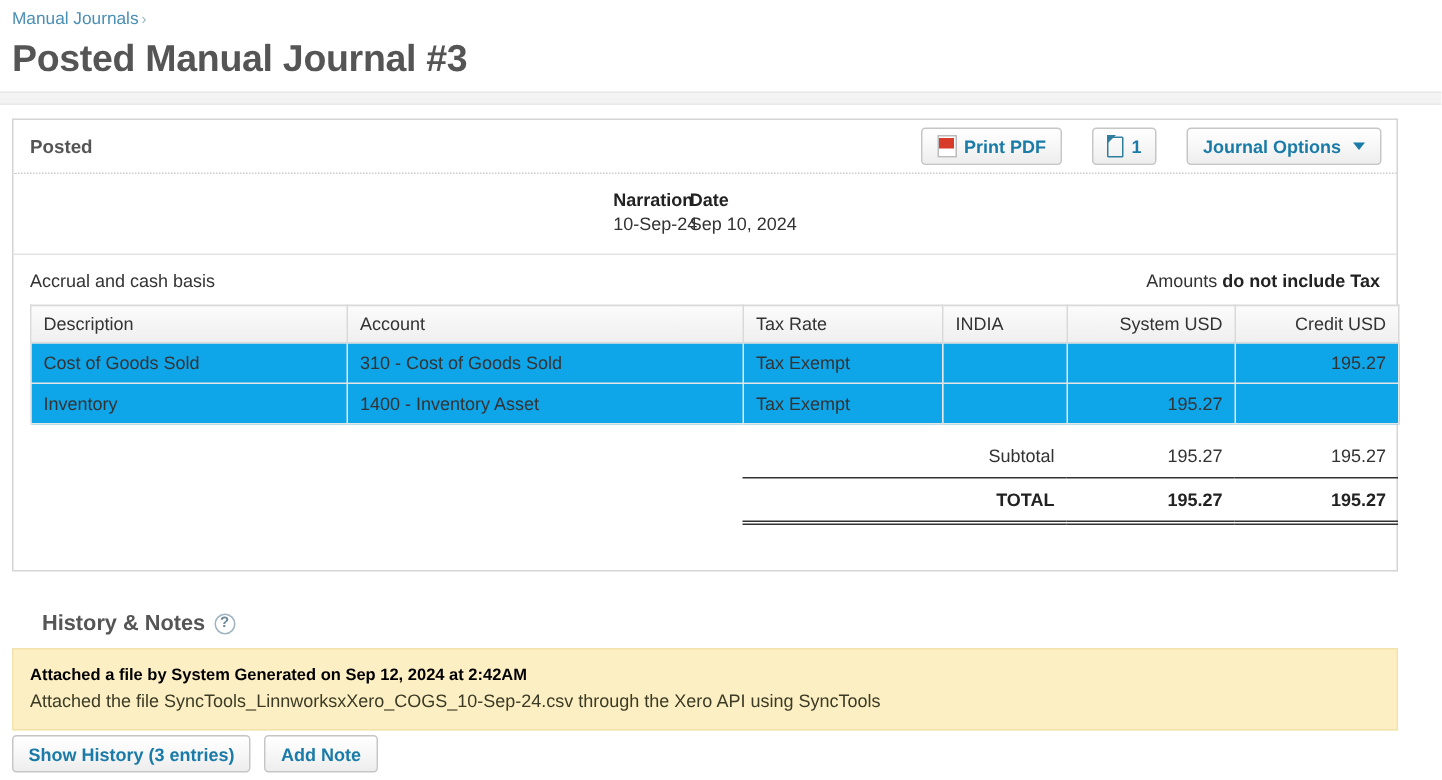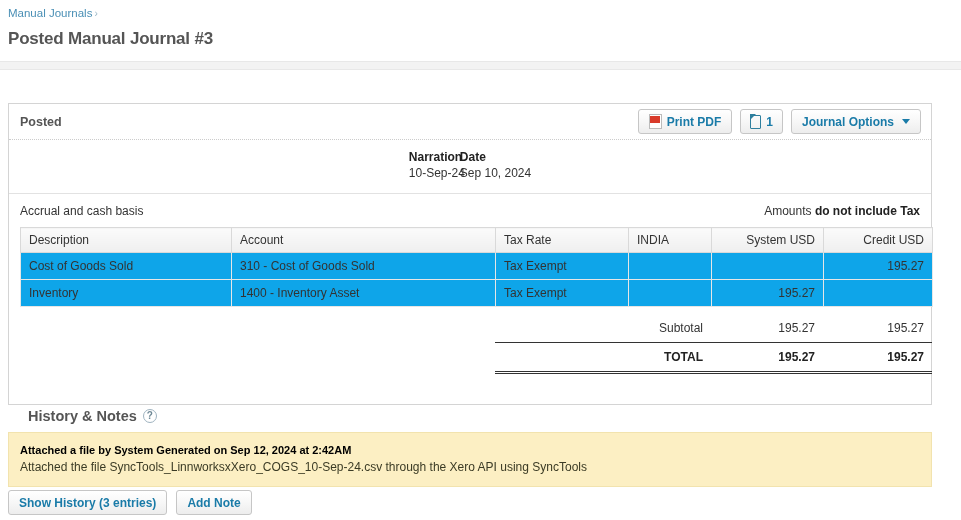--- a/index.html
+++ b/index.html
@@ -31,21 +31,21 @@
     color: #4a8fb5;
     text-decoration: none;
     cursor: pointer;
   }
   .breadcrumb .crumb-sep {
     color: #9bb7c6;
     font-size: 10px;
     margin-left: 2px;
   }
   .page-title {
-    font-size: 17px;
+    font-size: 25px;
     font-weight: bold;
     color: #555555;
     letter-spacing: -0.2px;
     line-height: 32px;
     margin-top: 2px;
     white-space: nowrap;
   }
   .header-rule {
     margin-top: 6px;
     height: 7px;
@@ -56,40 +56,39 @@
 
   
   .card {
     position: absolute;
     left: 8px;
     top: 79px;
     width: 924px;
     border: 1px solid #d4d4d4;
     background: #ffffff;
     box-sizing: border-box;
-    margin-top: 24px;
   }
   .card-topbar {
     height: 36px;
     padding: 0 10px 0 11px;
     display: flex;
     align-items: center;
     justify-content: space-between;
     border-bottom: 1px dotted #cccccc;
     box-sizing: border-box;
   }
   .status-label {
     font-size: 12.5px;
     font-weight: bold;
     color: #555555;
   }
   .topbar-actions {
     display: flex;
     align-items: center;
-    gap: 8px;
+    gap: 20px;
   }
 
   
   .btn {
     display: inline-flex;
     align-items: center;
     gap: 5px;
     height: 25px;
     padding: 0 10px;
     border: 1px solid #c6c6c6;

